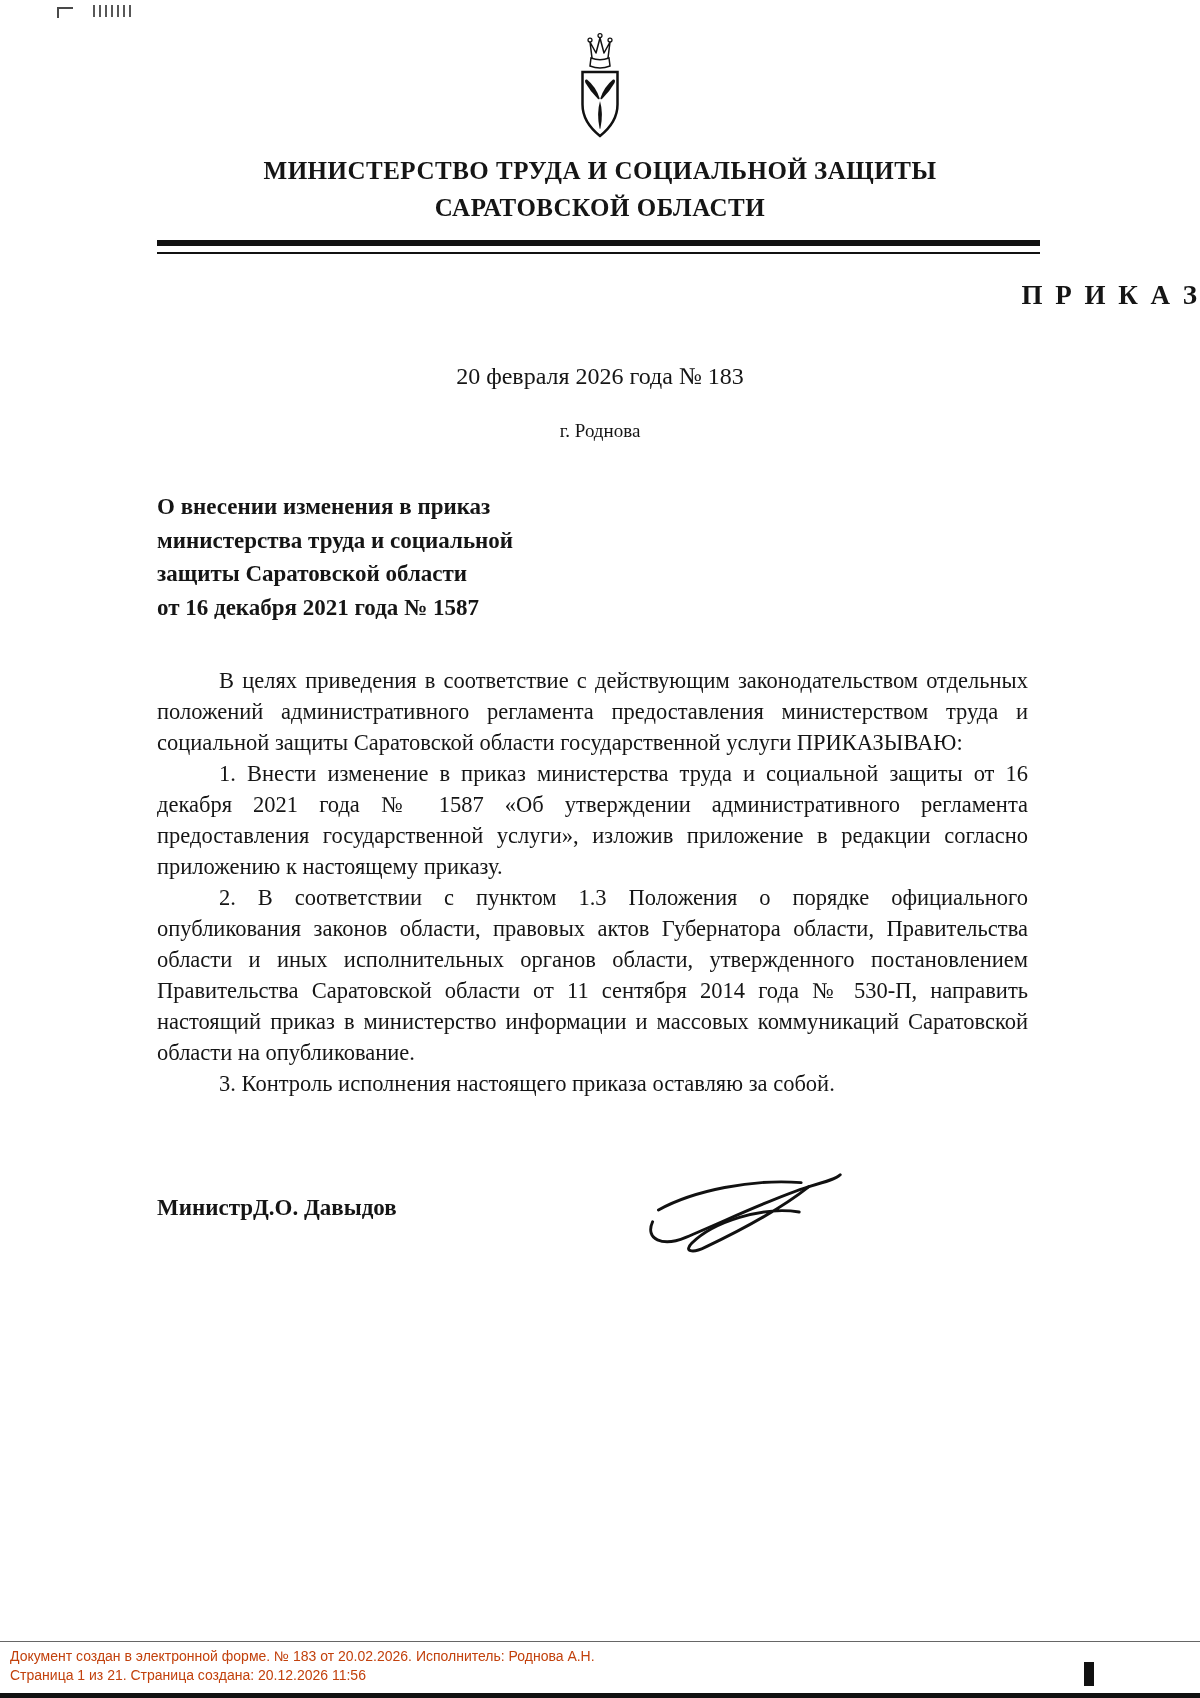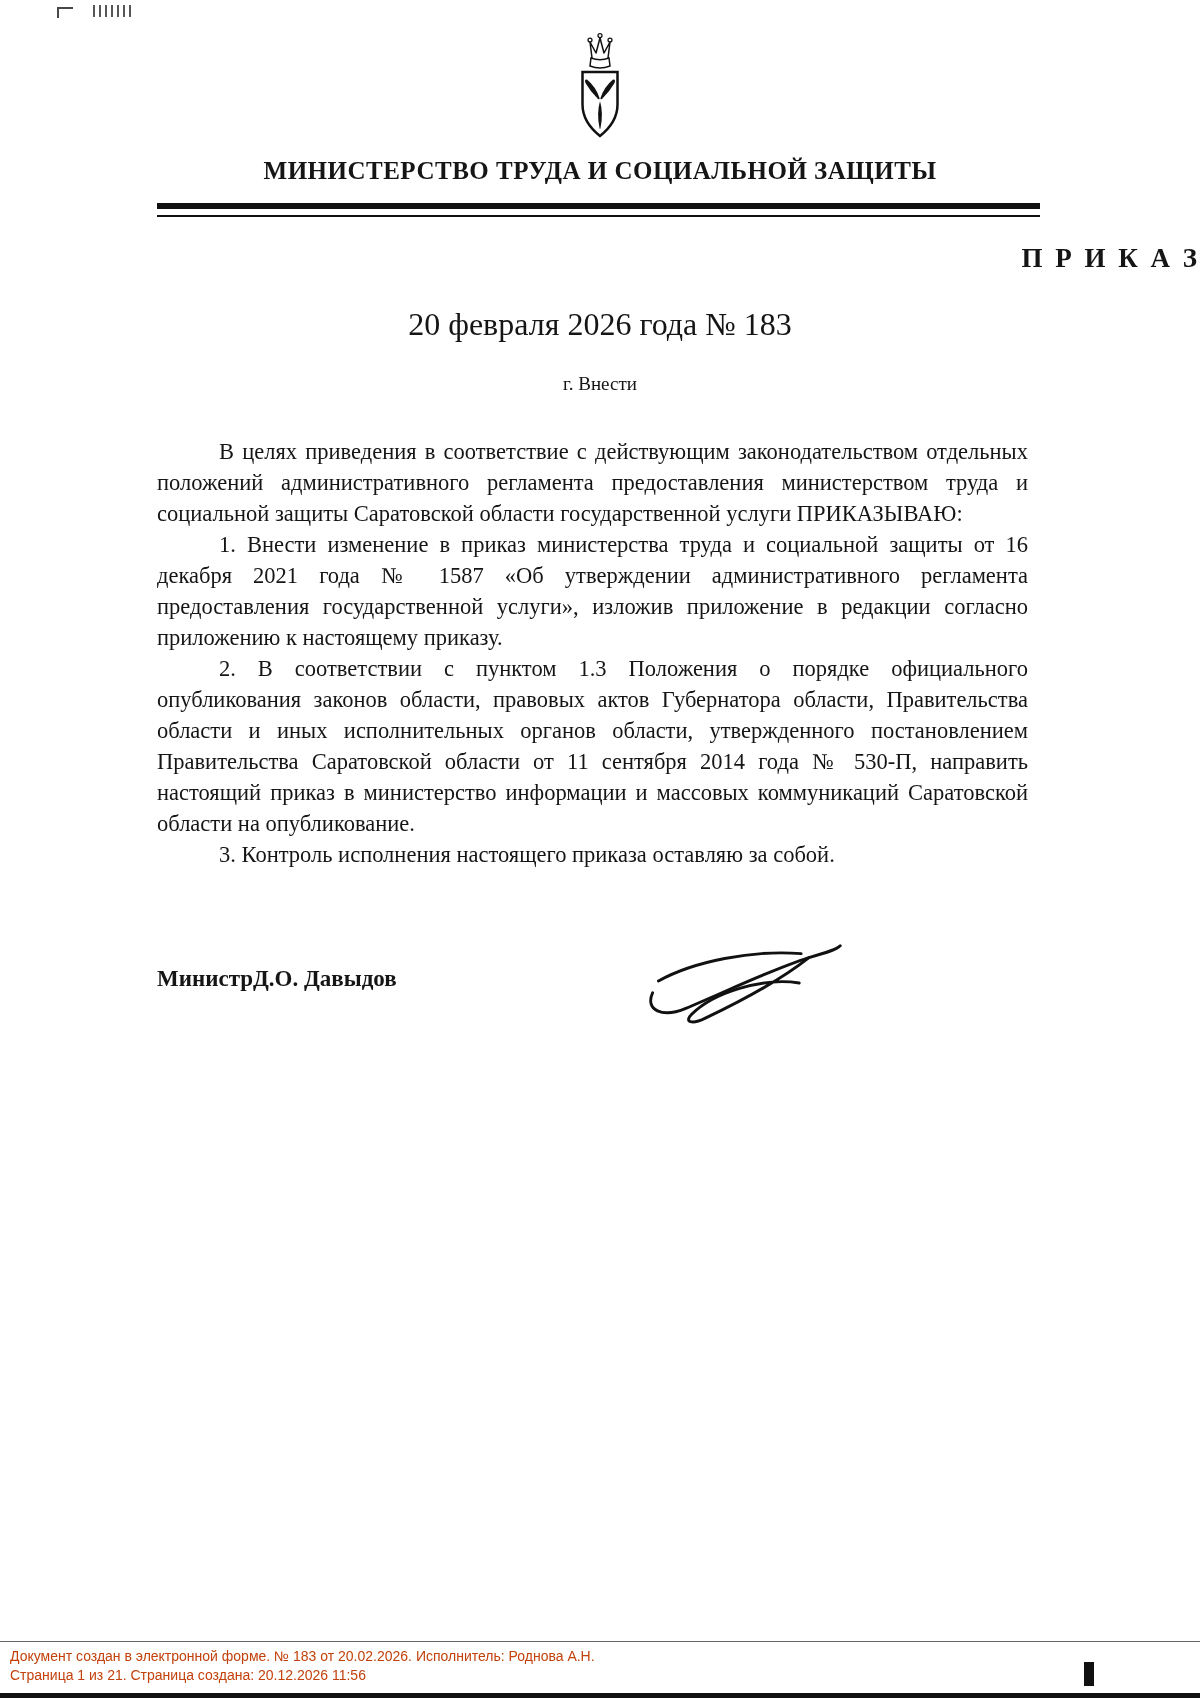--- a/index.html
+++ b/index.html
@@ -46,22 +46,22 @@
 
   .order-title {
     text-align: right;
     font-weight: bold;
     font-size: 27px;
     letter-spacing: 3px;
     margin-top: 26px;
   }
   .date-line {
     text-align: center;
-    font-size: 32px;
-    margin-top: 32px;
+    font-size: 24px;
+    margin-top: 52px;
   }
   .city {
     text-align: center;
     font-size: 19px;
     margin-top: 30px;
   }
 
   .subject {
     margin: 48px 0 0 157px;
     font-weight: bold;
@@ -133,34 +133,41 @@
       <path d="M40 88 Q60 96 80 88 L78 72 Q60 79 42 72 Z" fill="none" stroke="#111" stroke-width="3"></path>
 
       <path d="M25 100 H95 V165 Q95 200 60 228 Q25 200 25 165 Z" fill="#ffffff" stroke="#111" stroke-width="5"></path>
 
       <path d="M34 115 Q52 130 59 152 Q60 156 56 154 Q40 138 31 122 Q28 114 34 115 Z" fill="#111"></path>
       <path d="M86 115 Q68 130 61 152 Q60 156 64 154 Q80 138 89 122 Q92 114 86 115 Z" fill="#111"></path>
       <path d="M60 158 Q67 182 61 212 Q60 216 59 212 Q53 182 60 158 Z" fill="#111"></path>
     </svg>
     <div class="org-name">
       <div>МИНИСТЕРСТВО ТРУДА И СОЦИАЛЬНОЙ ЗАЩИТЫ</div>
+      <div>САРАТОВСКОЙ ОБЛАСТИ</div>
     </div>
   </div>
 
   <div class="rule">
     <div class="rule-thick"></div>
     <div class="rule-thin"></div>
   </div>
 
   <div class="order-title">П Р И К А З</div>
 
   <div class="date-line">20 февраля 2026 года № 183</div>
 
-  <div class="city">г. Внести</div>
+  <div class="city">г. Роднова</div>
 
+  <div class="subject">
+    <div>О внесении изменения в приказ</div>
+    <div>министерства труда и социальной</div>
+    <div>защиты Саратовской области</div>
+    <div>от 16 декабря 2021 года № 1587</div>
+  </div>
 
   <div class="body-text">
     <p>В целях приведения в соответствие с действующим законодательством отдельных положений административного регламента предоставления министерством труда и социальной защиты Саратовской области государственной услуги ПРИКАЗЫВАЮ:</p>
     <p>1. Внести изменение в приказ министерства труда и социальной защиты от 16 декабря 2021 года № 1587 «Об утверждении административного регламента предоставления государственной услуги», изложив приложение в редакции согласно приложению к настоящему приказу.</p>
     <p>2. В соответствии с пунктом 1.3 Положения о порядке официального опубликования законов области, правовых актов Губернатора области, Правительства области и иных исполнительных органов области, утвержденного постановлением Правительства Саратовской области от 11 сентября 2014 года № 530-П, направить настоящий приказ в министерство информации и массовых коммуникаций Саратовской области на опубликование.</p>
     <p>3. Контроль исполнения настоящего приказа оставляю за собой.</p>
   </div>
 
   <div class="sig-row">
     <span>Министр</span>

